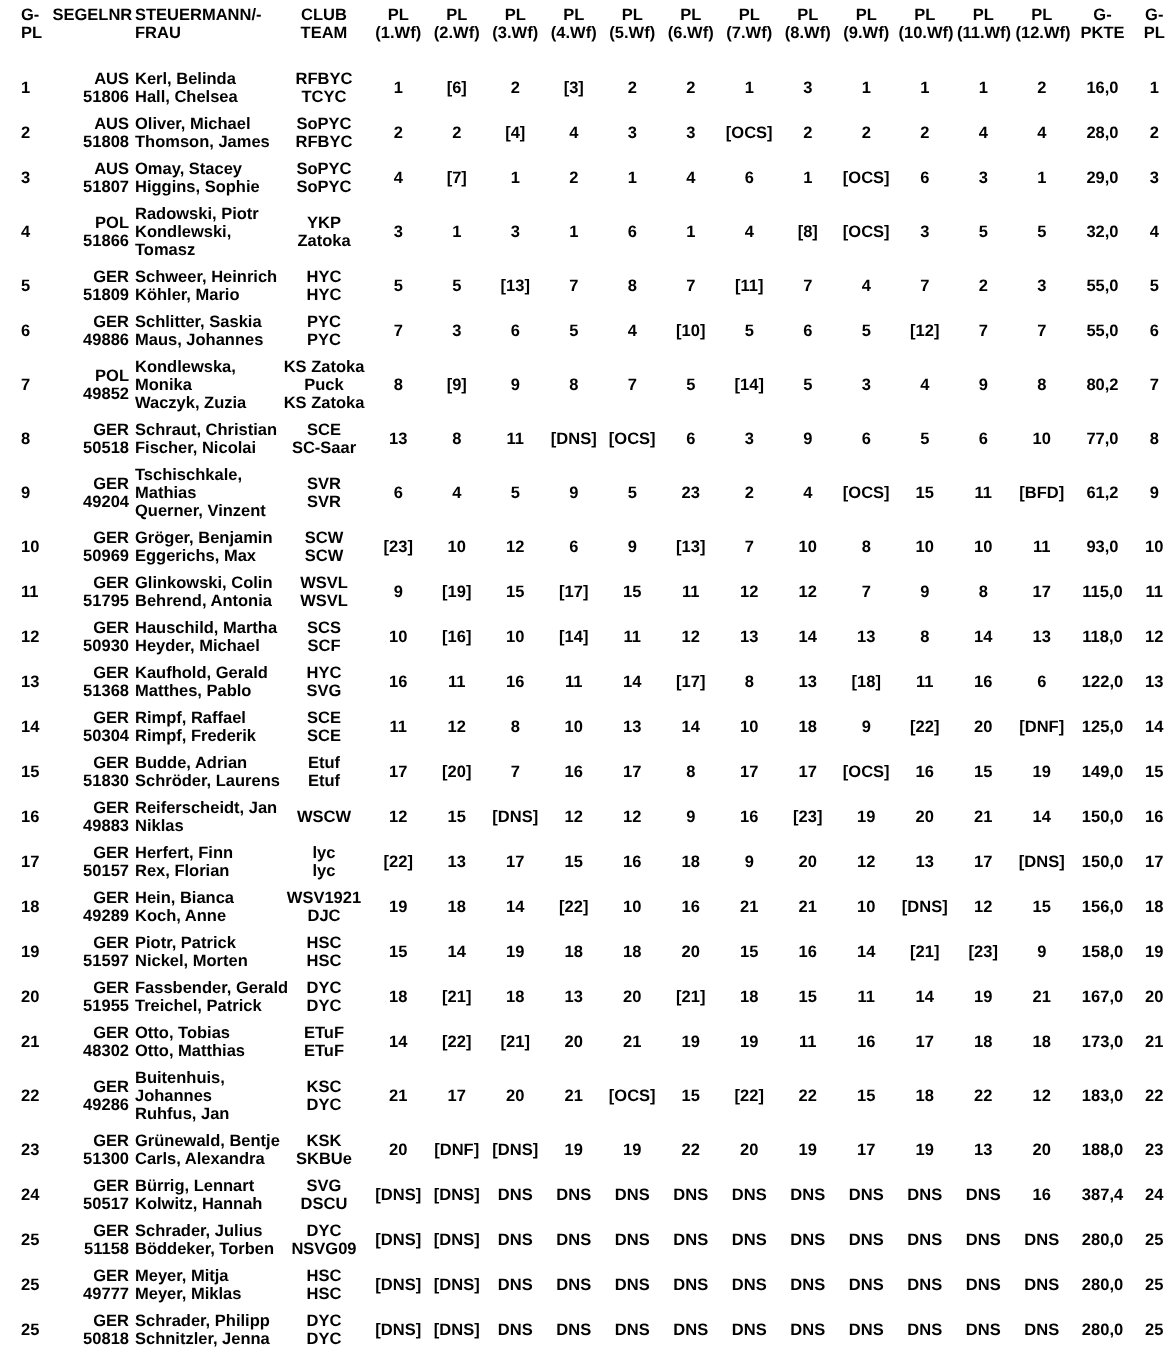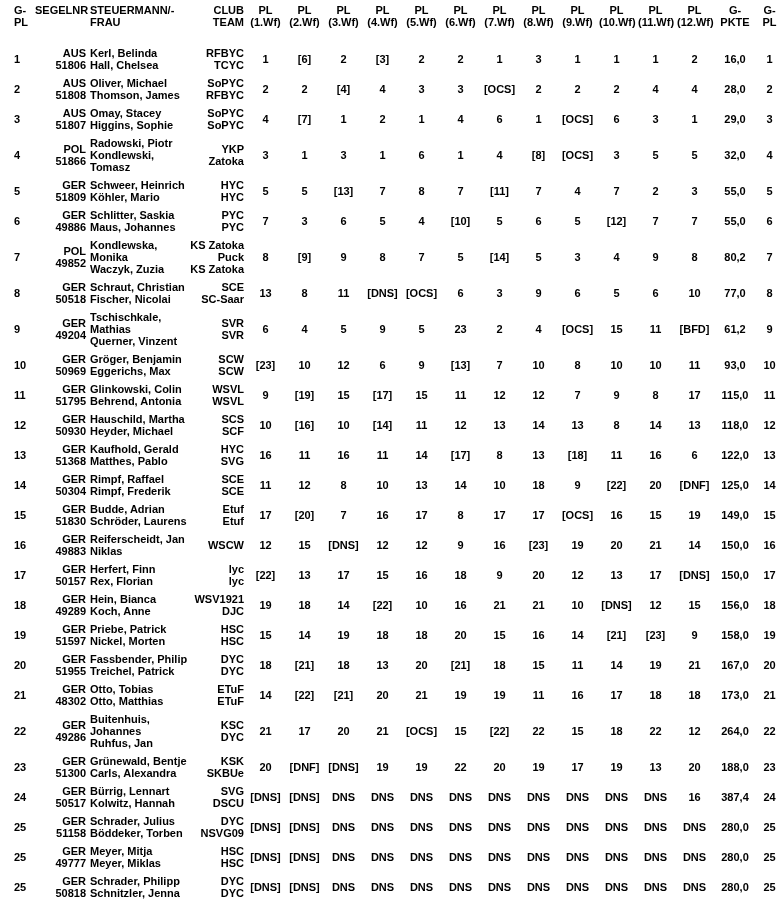--- a/index.html
+++ b/index.html
@@ -25,21 +25,21 @@
     padding: 4px 2px 16px 2px;
   }
   td {
     vertical-align: middle;
     text-align: center;
     padding: 3px 2px;
   }
   th.col-g_pl, td.col-g_pl { width: 33px; text-align: left; padding-left: 14px; }
   th.col-segelnr, td.col-segelnr { width: 55px; text-align: right; }
   th.col-steuermann, td.col-steuermann { width: 98px; text-align: left; }
-  th.col-club, td.col-club { width: 60px; text-align: right; }
+  th.col-club, td.col-club { width: 60px; text-align: center; }
   th.col-pl, td.col-pl { width: 39px; }
   th.col-g_pkte, td.col-g_pkte { width: 42px; }
   th.col-g_pl_final, td.col-g_pl_final { width: 27px; }
 </style>
 </head>
 <body>
 
 <div class="page">
   <table class="results">
     <thead>
@@ -496,21 +496,21 @@
           <td class="col-pl">[DNS]</td>
           <td class="col-pl">12</td>
           <td class="col-pl">15</td>
           <td class="col-g_pkte">156,0</td>
           <td class="col-g_pl_final">18</td>
         </tr>
         <tr>
           <td class="col-g_pl">19</td>
           <td class="col-segelnr">GER
 51597</td>
-          <td class="col-steuermann">Priebe, Patrick
+          <td class="col-steuermann">Piotr, Patrick
 Nickel, Morten</td>
           <td class="col-club">HSC
 HSC</td>
           <td class="col-pl">15</td>
           <td class="col-pl">14</td>
           <td class="col-pl">19</td>
           <td class="col-pl">18</td>
           <td class="col-pl">18</td>
           <td class="col-pl">20</td>
           <td class="col-pl">15</td>
@@ -519,21 +519,21 @@
           <td class="col-pl">[21]</td>
           <td class="col-pl">[23]</td>
           <td class="col-pl">9</td>
           <td class="col-g_pkte">158,0</td>
           <td class="col-g_pl_final">19</td>
         </tr>
         <tr>
           <td class="col-g_pl">20</td>
           <td class="col-segelnr">GER
 51955</td>
-          <td class="col-steuermann">Fassbender, Philip
+          <td class="col-steuermann">Fassbender, Gerald
 Treichel, Patrick</td>
           <td class="col-club">DYC
 DYC</td>
           <td class="col-pl">18</td>
           <td class="col-pl">[21]</td>
           <td class="col-pl">18</td>
           <td class="col-pl">13</td>
           <td class="col-pl">20</td>
           <td class="col-pl">[21]</td>
           <td class="col-pl">18</td>
@@ -582,21 +582,21 @@
           <td class="col-pl">20</td>
           <td class="col-pl">21</td>
           <td class="col-pl">[OCS]</td>
           <td class="col-pl">15</td>
           <td class="col-pl">[22]</td>
           <td class="col-pl">22</td>
           <td class="col-pl">15</td>
           <td class="col-pl">18</td>
           <td class="col-pl">22</td>
           <td class="col-pl">12</td>
-          <td class="col-g_pkte">264,0</td>
+          <td class="col-g_pkte">183,0</td>
           <td class="col-g_pl_final">22</td>
         </tr>
         <tr>
           <td class="col-g_pl">23</td>
           <td class="col-segelnr">GER
 51300</td>
           <td class="col-steuermann">Grünewald, Bentje
 Carls, Alexandra</td>
           <td class="col-club">KSK
 SKBUe</td>

